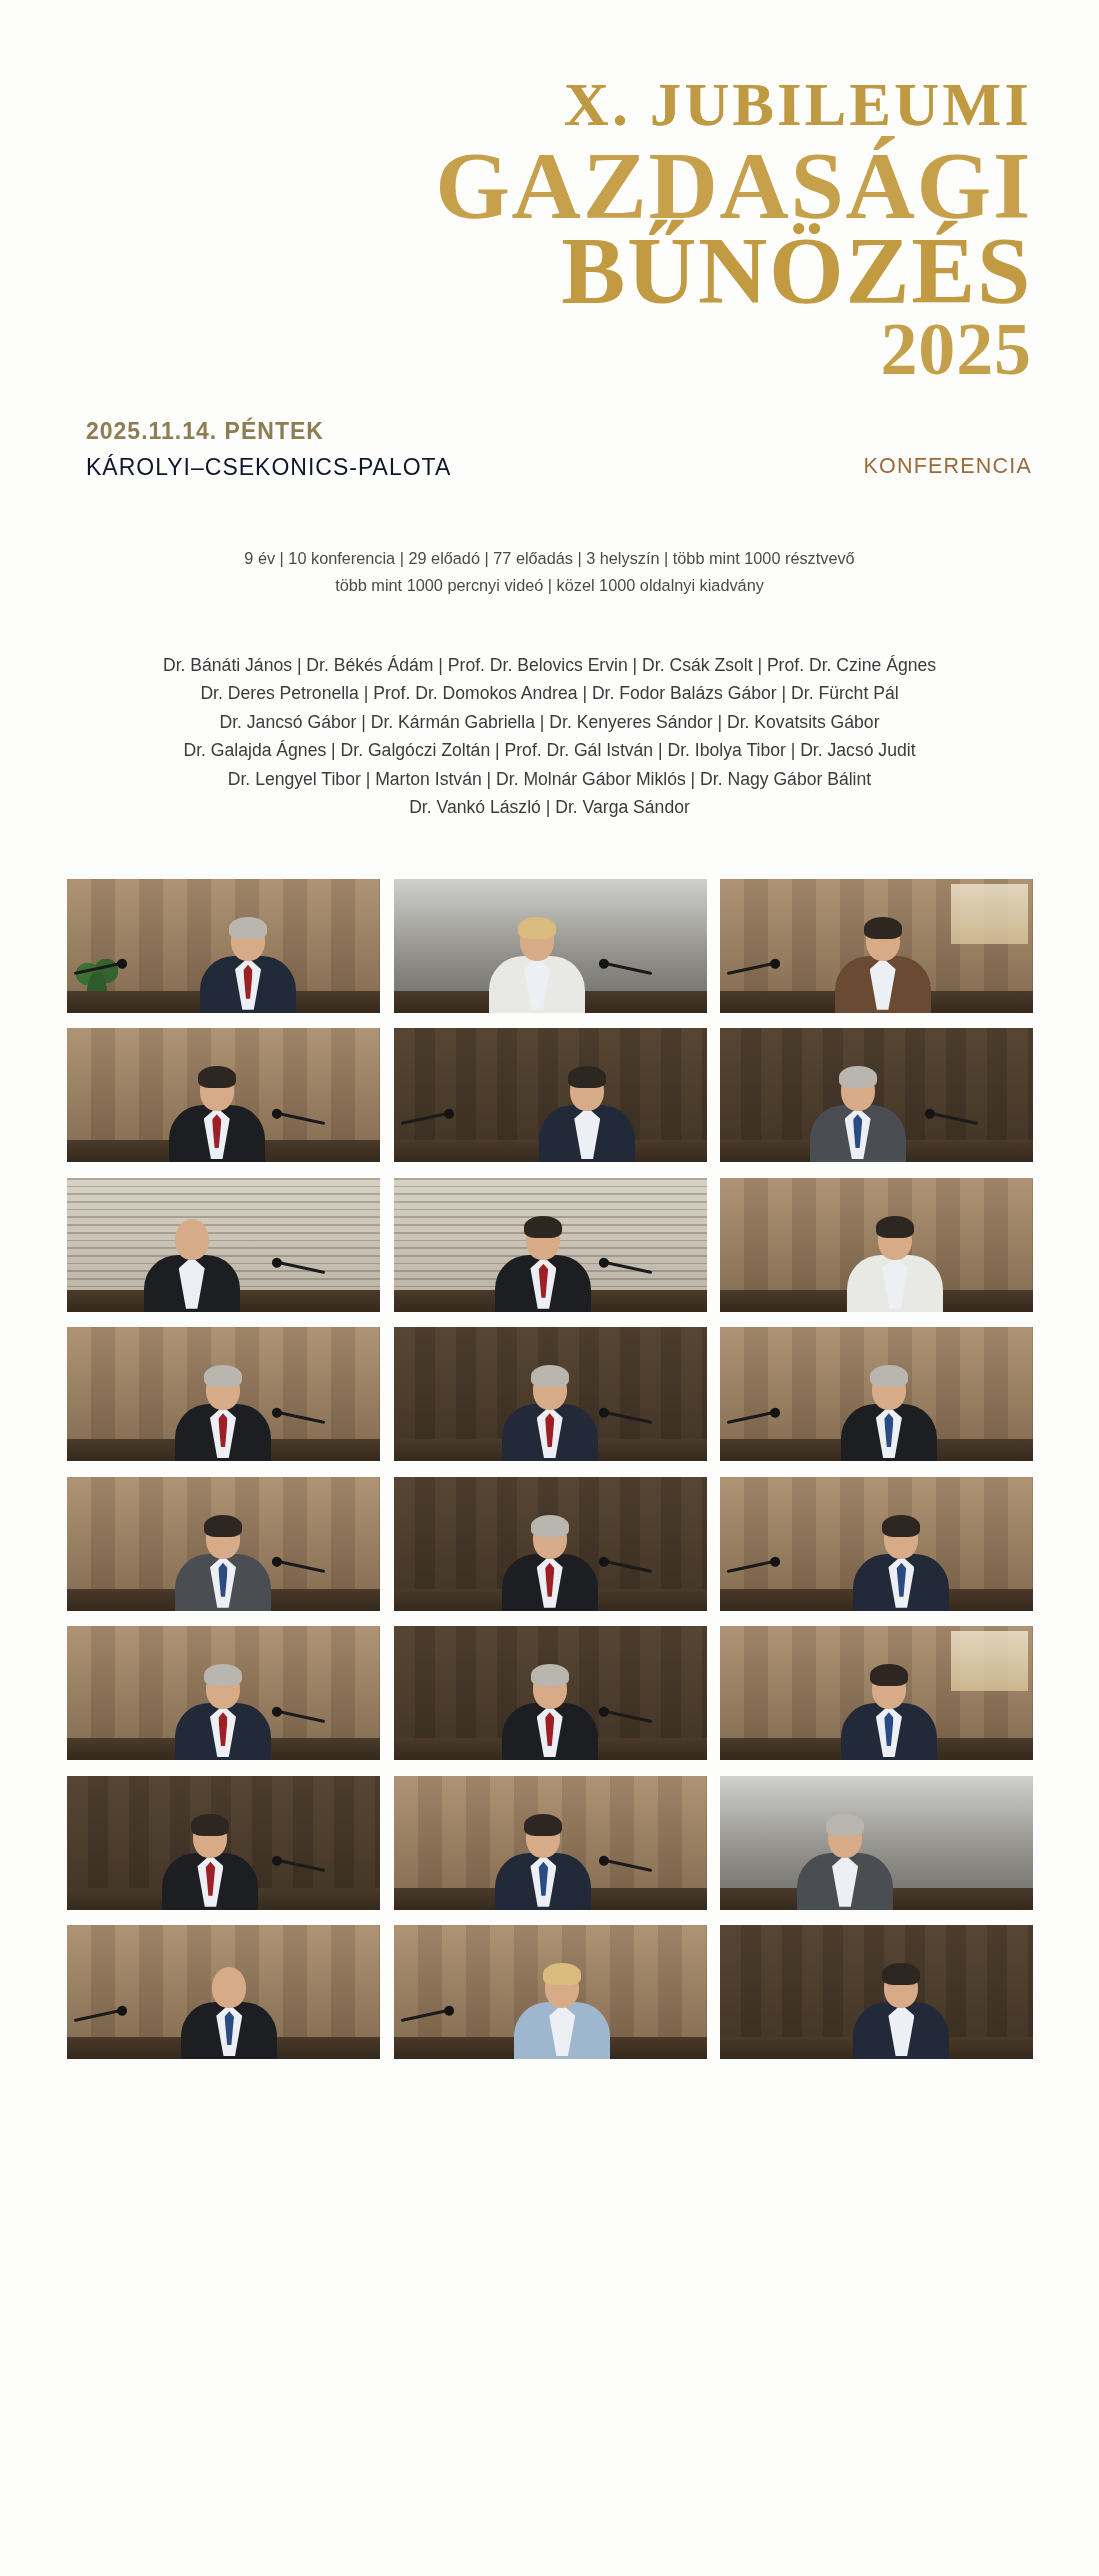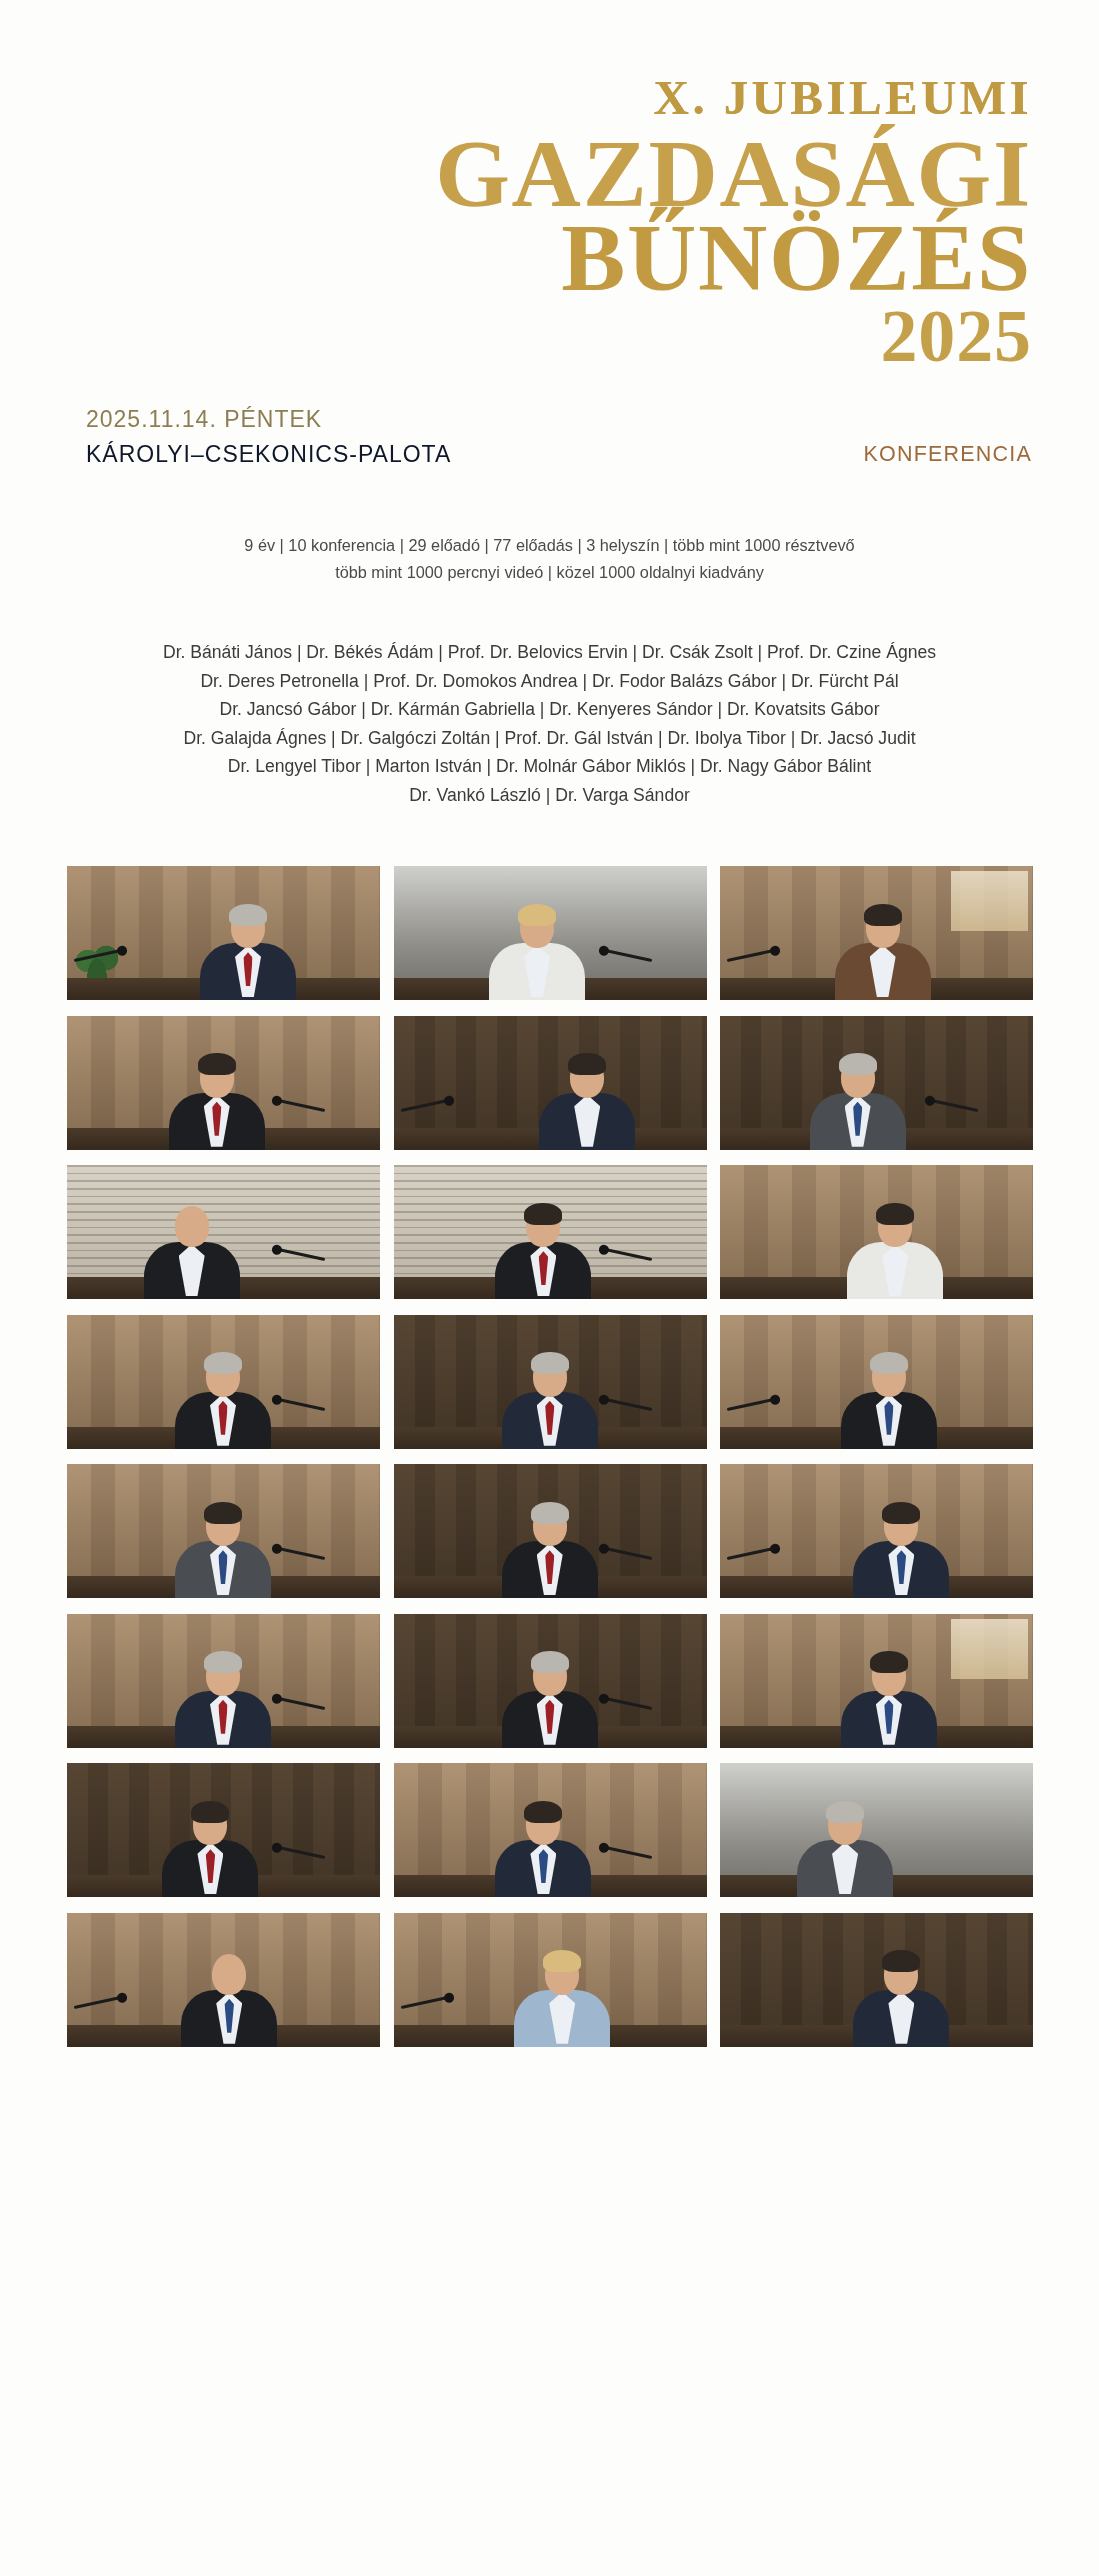--- a/index.html
+++ b/index.html
@@ -30,21 +30,21 @@
   }
   .title-line {
     font-family: "Liberation Serif", serif;
     font-weight: bold;
     color: #c7a24a;
     line-height: 0.97;
     letter-spacing: 1.7px;
     white-space: nowrap;
   }
   .title-1 {
-    font-size: 49px;
+    font-size: 62px;
     letter-spacing: 3.4px;
     background: linear-gradient(180deg,#d9b863 0%, #b48c33 100%);
     -webkit-background-clip: text;
     background-clip: text;
     color: #c09a42;
   }
   .title-2 {
     font-size: 96px;
     letter-spacing: 1.7px;
     color: #c6a04a;
@@ -72,21 +72,21 @@
     align-items: flex-end;
     padding: 33px 67px 0 86px;
   }
   .meta-left {
     color: #8a7b52;
   }
   .meta-date {
     font-size: 23px;
     letter-spacing: 1px;
     color: #8d7d52;
-    font-weight: normal;
+    font-weight: bold;
   }
   .meta-venue {
     font-size: 23px;
     letter-spacing: 1px;
     color: #0f172a;
     margin-top: 8.6px;
   }
   .meta-right {
     font-size: 21.5px;
     letter-spacing: 1.2px;

